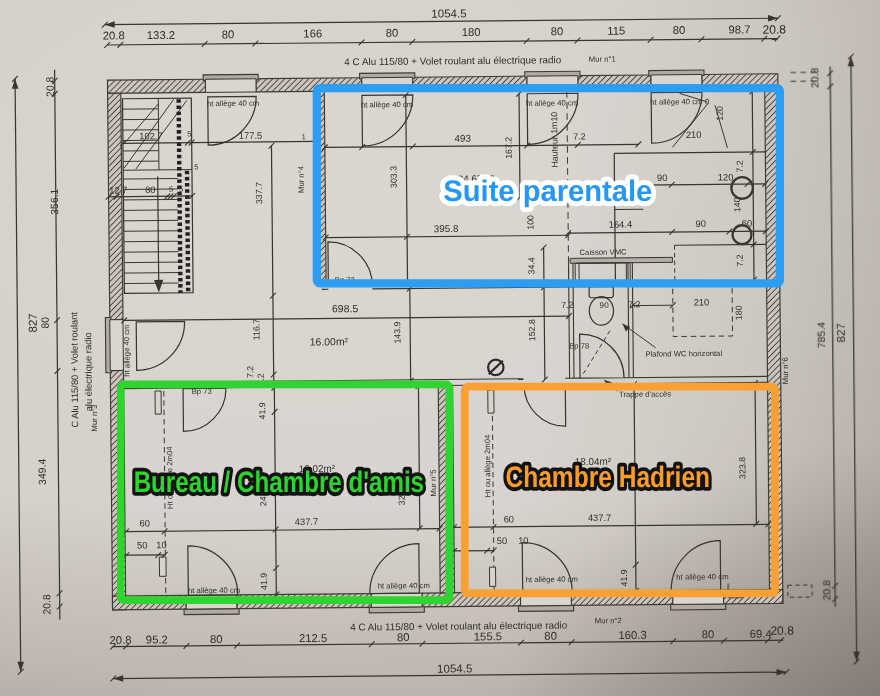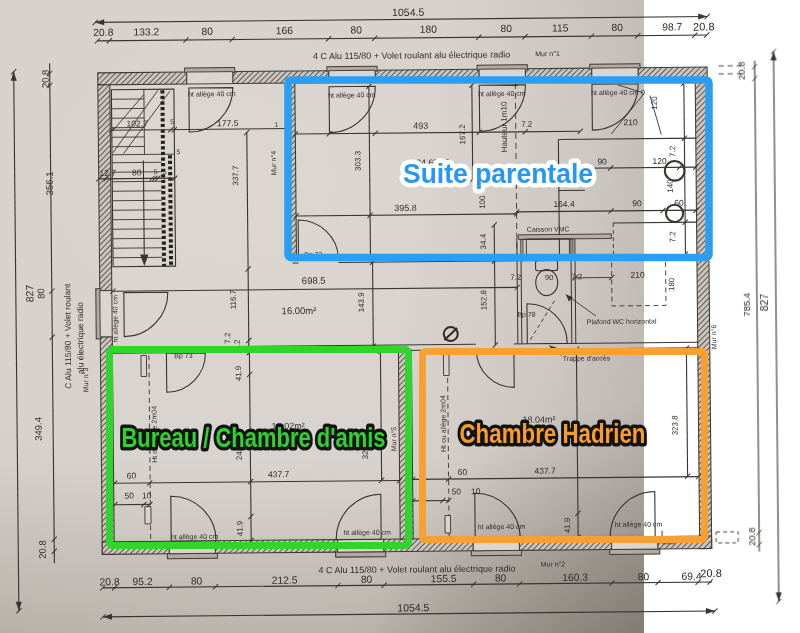--- a/index.html
+++ b/index.html
@@ -1,15 +1,15 @@
 <!DOCTYPE html>
 <html><head><meta charset="utf-8"><style>
 html,body{margin:0;padding:0;}
 body{width:800px;height:633px;overflow:hidden;font-family:"Liberation Sans",sans-serif;}
-.photo{position:relative;width:644px;height:633px;
+.photo{position:relative;width:800px;height:633px;
 background:
  radial-gradient(ellipse 62% 55% at 102% 103%, rgba(58,50,43,0.25) 0%, rgba(58,50,43,0.13) 45%, rgba(58,50,43,0) 72%),
  linear-gradient(99deg, rgba(0,0,0,0) 60%, rgba(88,79,70,0.10) 83%, rgba(70,62,54,0.20) 100%),
  linear-gradient(to bottom, rgba(0,0,0,0) 72%, rgba(85,76,67,0.16) 100%),
  radial-gradient(ellipse 130% 110% at 36% 28%, #d9d4ce 0%, #d6d1cb 45%, #cfc9c2 65%, #bab3ab 88%, #a8a098 100%);}
 svg text{font-family:"Liberation Sans",sans-serif;}
 </style></head><body>
 <div class="photo">
 <svg width="800" height="633" viewBox="0 0 800 633">
 <defs>

